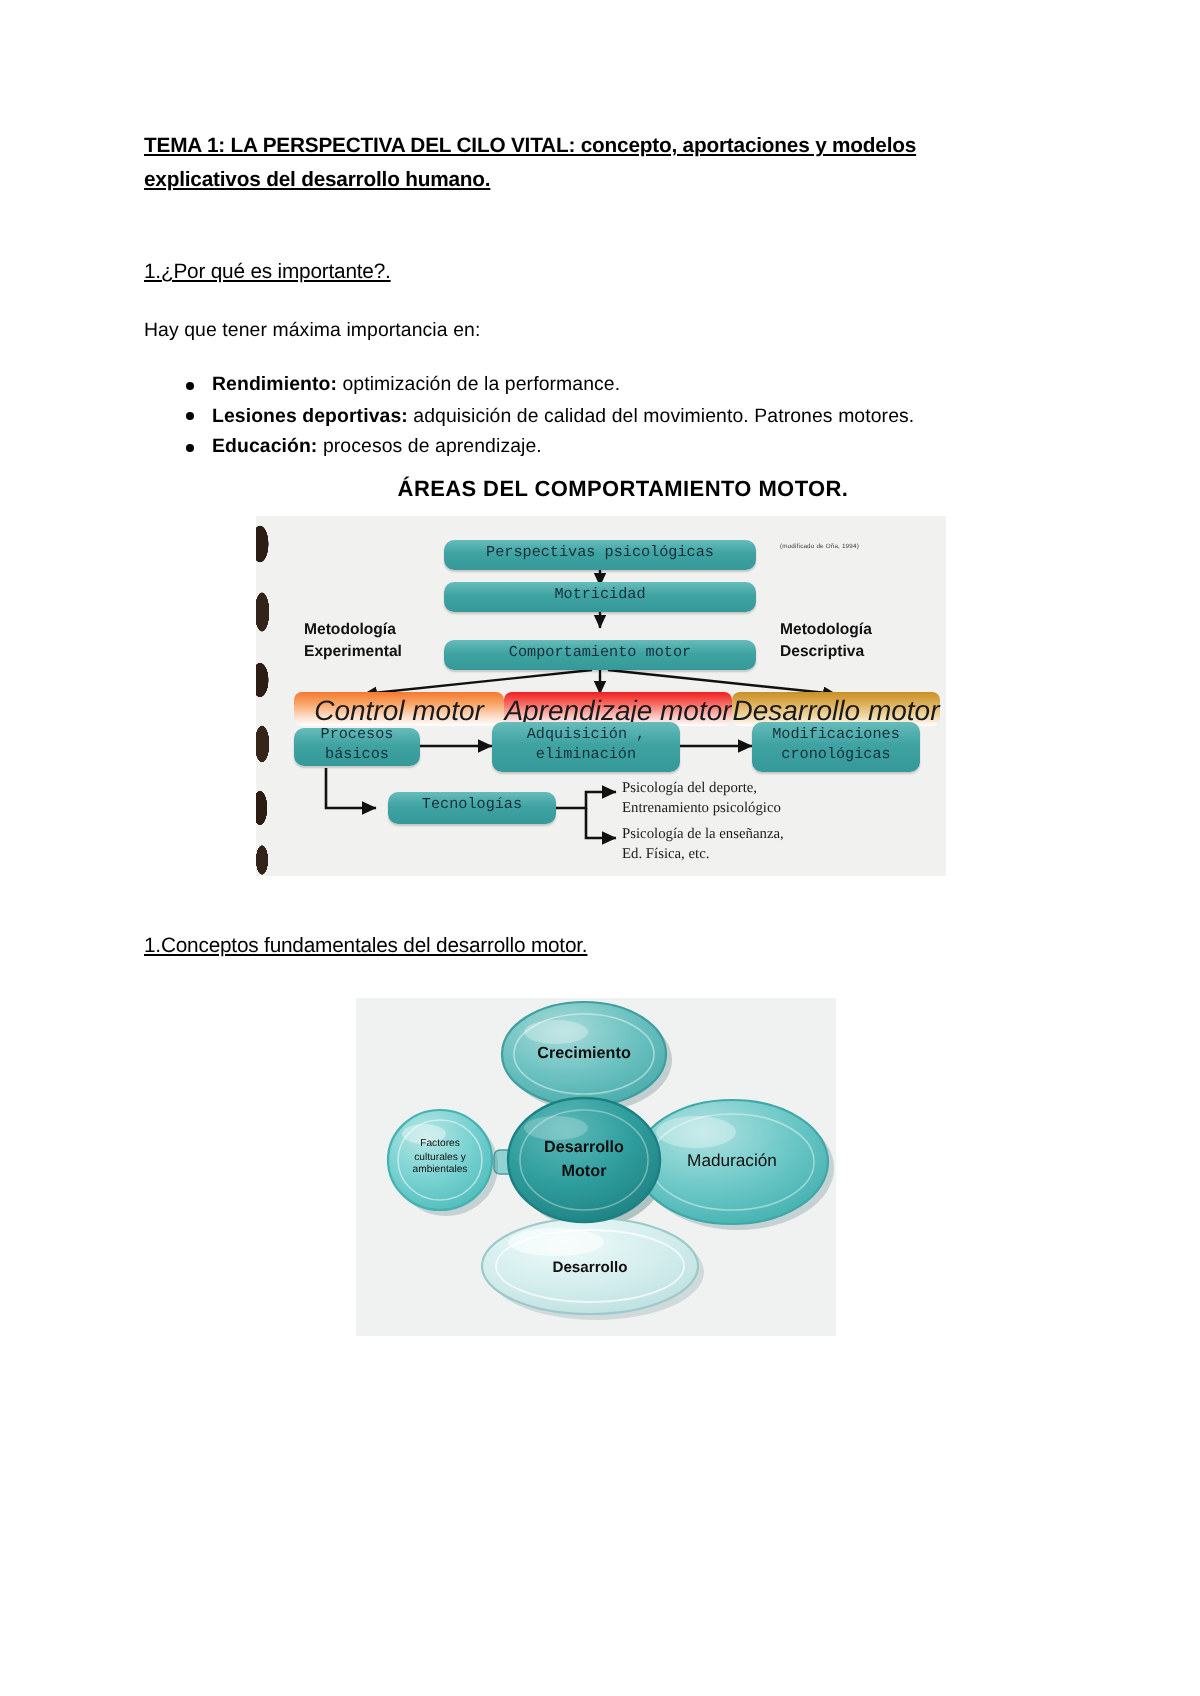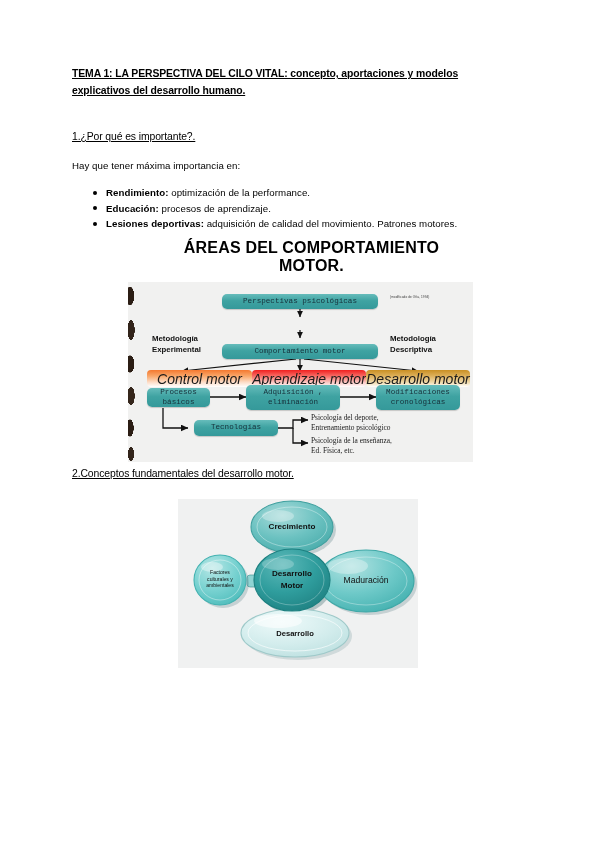--- a/index.html
+++ b/index.html
@@ -70,21 +70,21 @@
   .sp-2{height:16px;}
 
   
   .fig1-wrap{
     position:absolute;
     left:128px; top:239px;
     width:345px;
   }
   .fig1-title{
     text-align:center;
-    font-size:16px;
+    font-size:11px;
     font-weight:bold;
     letter-spacing:0.2px;
     margin:0 0 7px 0;
     padding-left:22px;
   }
   .fig1-box{
     position:relative;
     width:345px;height:180px;
     background:#f1f1f0;
     overflow:hidden;
@@ -191,25 +191,25 @@
 
     <div class="body-text">Hay que tener máxima importancia en:</div>
 
     <ul class="bullets">
       <li>
         <span class="dot"></span>
         <b>Rendimiento:</b><span> optimización de la performance.</span>
       </li>
       <li>
         <span class="dot"></span>
-        <b>Educación:</b><span> procesos de aprendizaje.</span>
+        <b>Lesiones deportivas:</b><span> adquisición de calidad del movimiento. Patrones motores.</span>
       </li>
       <li>
         <span class="dot"></span>
-        <b>Lesiones deportivas:</b><span> adquisición de calidad del movimiento. Patrones motores.</span>
+        <b>Educación:</b><span> procesos de aprendizaje.</span>
       </li>
     </ul>
   </div>
 
   <div class="fig1-wrap">
     <div class="fig1-title">ÁREAS DEL COMPORTAMIENTO MOTOR.</div>
 
     <div class="fig1-box">
       <div class="torn-edge"></div>
 
@@ -230,20 +230,21 @@
         <line x1="82" y1="115" x2="118" y2="115" stroke="#111" stroke-width="1.3" marker-end="url(#ar)"></line>
         <line x1="212" y1="115" x2="248" y2="115" stroke="#111" stroke-width="1.3" marker-end="url(#ar)"></line>
 
         <path d="M35,126 L35,146 L60,146" fill="none" stroke="#111" stroke-width="1.3" marker-end="url(#ar)"></path>
 
         <path d="M150,146 L165,146 L165,138 L180,138" fill="none" stroke="#111" stroke-width="1.3" marker-end="url(#ar)"></path>
         <path d="M165,146 L165,161 L180,161" fill="none" stroke="#111" stroke-width="1.3" marker-end="url(#ar)"></path>
       </svg>
 
       <div class="tealbox" style="left:94px;top:12px;width:156px;height:15px;">Perspectivas psicológicas</div>
+      <div class="tealbox" style="left:94px;top:33px;width:156px;height:15px;">Motricidad</div>
       <div class="tealbox" style="left:94px;top:62px;width:156px;height:15px;">Comportamiento motor</div>
 
       <div class="sidelabel" style="left:24px;top:52px;">
         <span>Metodología</span><br>
         <span>Experimental</span>
       </div>
       <div class="sidelabel" style="left:262px;top:52px;">
         <span>Metodología</span><br>
         <span>Descriptiva</span>
       </div>
@@ -261,21 +262,21 @@
       <div class="tealbox" style="left:66px;top:138px;width:84px;height:16px;">Tecnologías</div>
 
       <div class="notelines" style="left:183px;top:131px;">Psicología del deporte,</div>
       <div class="notelines" style="left:183px;top:141px;">Entrenamiento psicológico</div>
       <div class="notelines" style="left:183px;top:154px;">Psicología de la enseñanza,</div>
       <div class="notelines" style="left:183px;top:164px;">Ed. Física, etc.</div>
     </div>
   </div>
 
   <div style="position:absolute;left:72px;top:468px;width:468px;">
-    <div class="section-heading">2.Conceptos fundamentales del desarrollo motor.</div>
+    <div class="section-heading">1.Conceptos fundamentales del desarrollo motor.</div>
   </div>
 
   <div class="fig2-box">
     <svg viewBox="0 0 240 169">
       <defs>
         <radialGradient id="gTop" cx="38%" cy="28%" r="78%">
           <stop offset="0%" stop-color="#a8dbda"></stop>
           <stop offset="55%" stop-color="#6cc2c1"></stop>
           <stop offset="100%" stop-color="#4aacab"></stop>
         </radialGradient>

